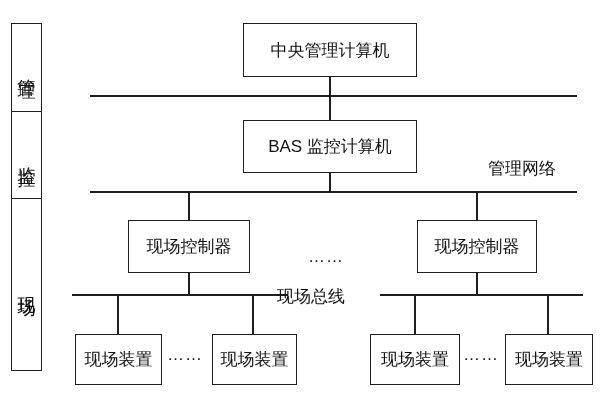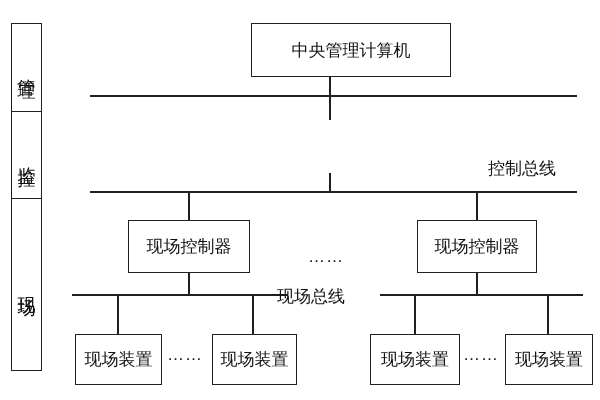--- a/index.html
+++ b/index.html
@@ -43,21 +43,21 @@
     position: absolute;
     border: 1.5px solid #1f1f1f;
     box-sizing: border-box;
     background: #ffffff;
     display: flex;
     align-items: center;
     justify-content: center;
     font-size: 17px;
     white-space: nowrap;
   }
-  #node-central { left: 243px; top: 23px;  width: 200px; height: 54px; margin-left: 8px; }
+  #node-central { left: 243px; top: 23px;  width: 174px; height: 54px; }
   #node-bas     { left: 243px; top: 120px; width: 174px; height: 53px; }
   #node-fc1     { left: 128px; top: 220px; width: 122px; height: 53px; }
   #node-fc2     { left: 417px; top: 220px; width: 120px; height: 53px; }
   #node-fd1     { left: 75px;  top: 334px; width: 87px;  height: 51px; }
   #node-fd2     { left: 212px; top: 334px; width: 85px;  height: 51px; }
   #node-fd3     { left: 370px; top: 334px; width: 90px;  height: 51px; }
   #node-fd4     { left: 505px; top: 334px; width: 88px;  height: 51px; }
 
   
   .hline { position: absolute; height: 2px; background: #1f1f1f; }
@@ -106,20 +106,21 @@
 <div id="canvas">
 
   <div class="phase-column">
     <div class="phase-section phase-1">管理</div>
     <div class="phase-section phase-2">监控</div>
     <div class="phase-section phase-3">现场</div>
   </div>
 
   <div class="node" id="node-central">中央管理计算机</div>
 
+  <div class="node" id="node-bas">BAS 监控计算机</div>
 
   <div class="node" id="node-fc1">现场控制器</div>
 
   <div class="node" id="node-fc2">现场控制器</div>
 
   <div class="node" id="node-fd1">现场装置</div>
 
   <div class="node" id="node-fd2">现场装置</div>
 
   <div class="node" id="node-fd3">现场装置</div>
@@ -136,21 +137,21 @@
   <div class="vline" id="conn-ctrl-fc1"></div>
   <div class="vline" id="conn-ctrl-fc2"></div>
   <div class="vline" id="conn-fc1-bus"></div>
   <div class="vline" id="conn-fc2-bus"></div>
   <div class="vline" id="conn-bus-fd1"></div>
   <div class="vline" id="conn-bus-fd2"></div>
   <div class="vline" id="conn-bus-fd3"></div>
   <div class="vline" id="conn-bus-fd4"></div>
 
 
-  <div class="bus-label" id="label-ctrl">控制总线</div>
+  <div class="bus-label" id="label-ctrl">管理网络</div>
 
   <div class="bus-label" id="label-field">现场总线</div>
 
   <div class="ellipsis" id="ellipsis-fc">……</div>
 
   <div class="ellipsis" id="ellipsis-fd-left">……</div>
 
   <div class="ellipsis" id="ellipsis-fd-right">……</div>
 
 </div>

